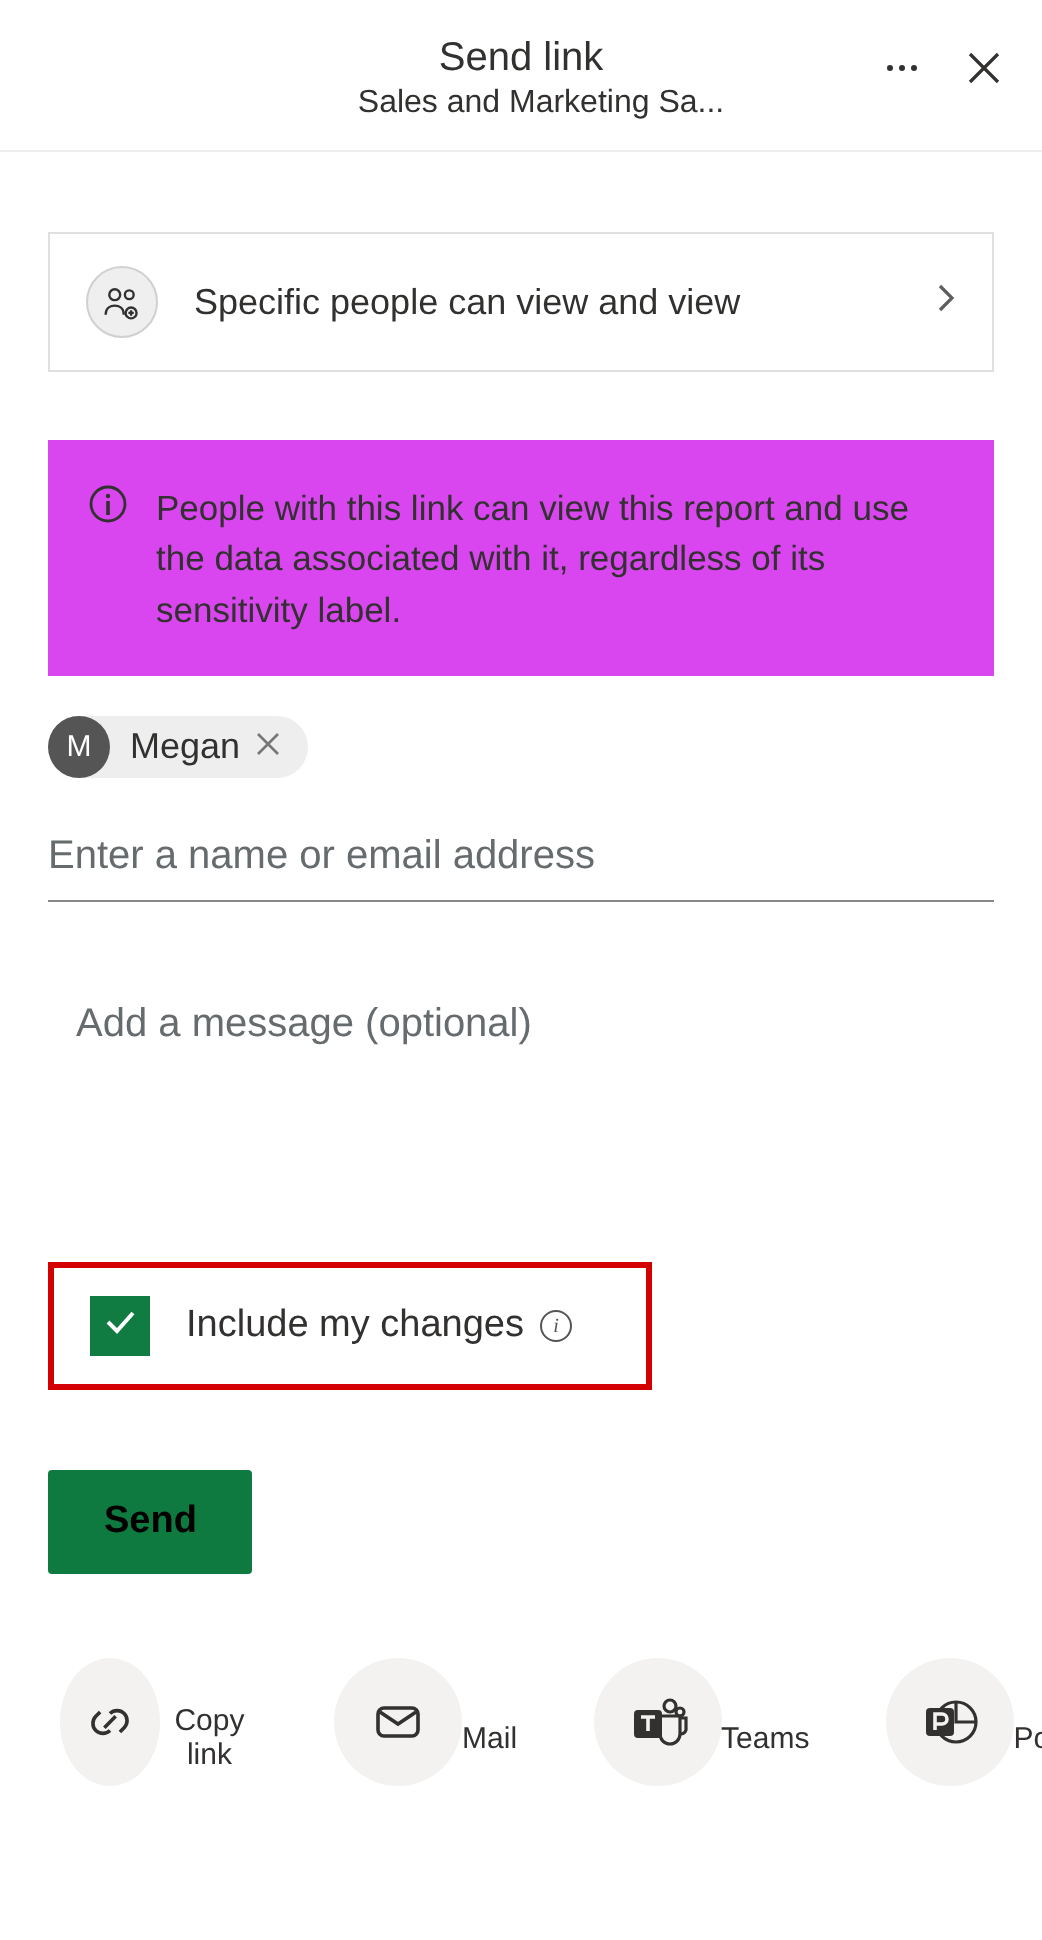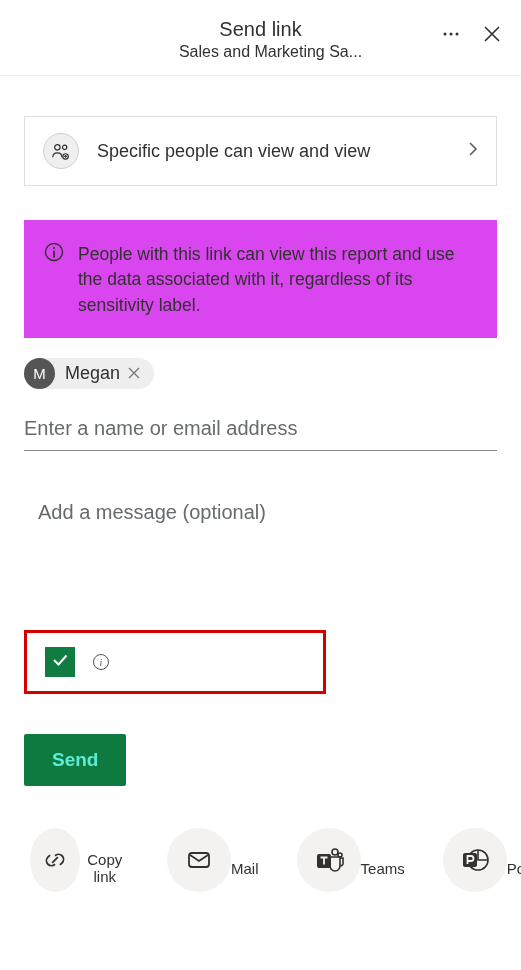--- a/index.html
+++ b/index.html
@@ -24,21 +24,21 @@
   .chip-label { font-size: 18px; color: #323130; margin-right: 8px; }
   .chip-remove { color: #767676; cursor: pointer; font-size: 15px; }
   .name-input { margin-top: 22px; border: none; border-bottom: 1.5px solid #8a8886; width: 100%; font-size: 20px; color: #333; padding: 6px 0 10px; outline: none; }
   .name-input::placeholder { color: #666b6e; }
   .message-input { margin-top: 42px; border: none; width: 100%; font-size: 20px; color: #333; padding: 8px 14px; outline: none; resize: none; font-family: inherit; }
   .message-input::placeholder { color: #666b6e; }
   .include-block { margin-top: 94px; border: 3px solid #d40000; padding: 14px 18px; width: 302px; display: flex; align-items: center; }
   .checkbox { width: 30px; height: 30px; background: #107c41; display: flex; align-items: center; justify-content: center; margin-right: 18px; cursor: pointer; }
   .include-label { font-size: 19px; color: #323130; margin-right: 8px; }
   .info-small { width: 16px; height: 16px; border: 1.3px solid #555; border-radius: 50%; display: inline-flex; align-items: center; justify-content: center; font-size: 10px; color: #555; font-family: serif; font-style: italic; }
-  .send-btn { margin-top: 40px; background: #0e7a3f; color: #5eead4; border: none; font-size: 19px; font-weight: 600; padding: 15px 28px; cursor: pointer; border-radius: 2px; }
+  .send-btn { margin-top: 40px; background: #0e7a3f; color: #000000; border: none; font-size: 19px; font-weight: 600; padding: 15px 28px; cursor: pointer; border-radius: 2px; }
   .share-options { margin-top: 42px; display: flex; gap: 38px; padding: 0 6px 24px; }
   .share-item { display: flex; flex-direction: row; align-items: center; cursor: pointer; }
   .share-circle { width: 64px; height: 64px; border-radius: 50%; background: #f3f2f1; display: flex; align-items: center; justify-content: center; margin-bottom: 16px; }
   .share-label { font-size: 15px; color: #323130; text-align: center; }
 </style>
 </head>
 <body>
 
 <div class="header">
   <div class="header-titles">
@@ -113,20 +113,21 @@
   <textarea class="message-input" rows="1" placeholder="Add a message (optional)" style=""></textarea>
 
   <div class="include-block">
     <div class="checkbox">
       <span>
         <svg width="20" height="20" viewBox="0 0 20 20">
             <path d="M4 10 L8.5 14.5 L16.5 5.5" fill="none" stroke="#fff" stroke-width="2"></path>
           </svg>
       </span>
     </div>
+    <span class="include-label">Include my changes</span>
     <span class="info-small">i</span>
   </div>
 
   <button class="send-btn">Send</button>
 
   <div class="share-options">
 
     <div class="share-item">
       <div class="share-circle">
         <svg width="28" height="28" viewBox="0 0 28 28">

